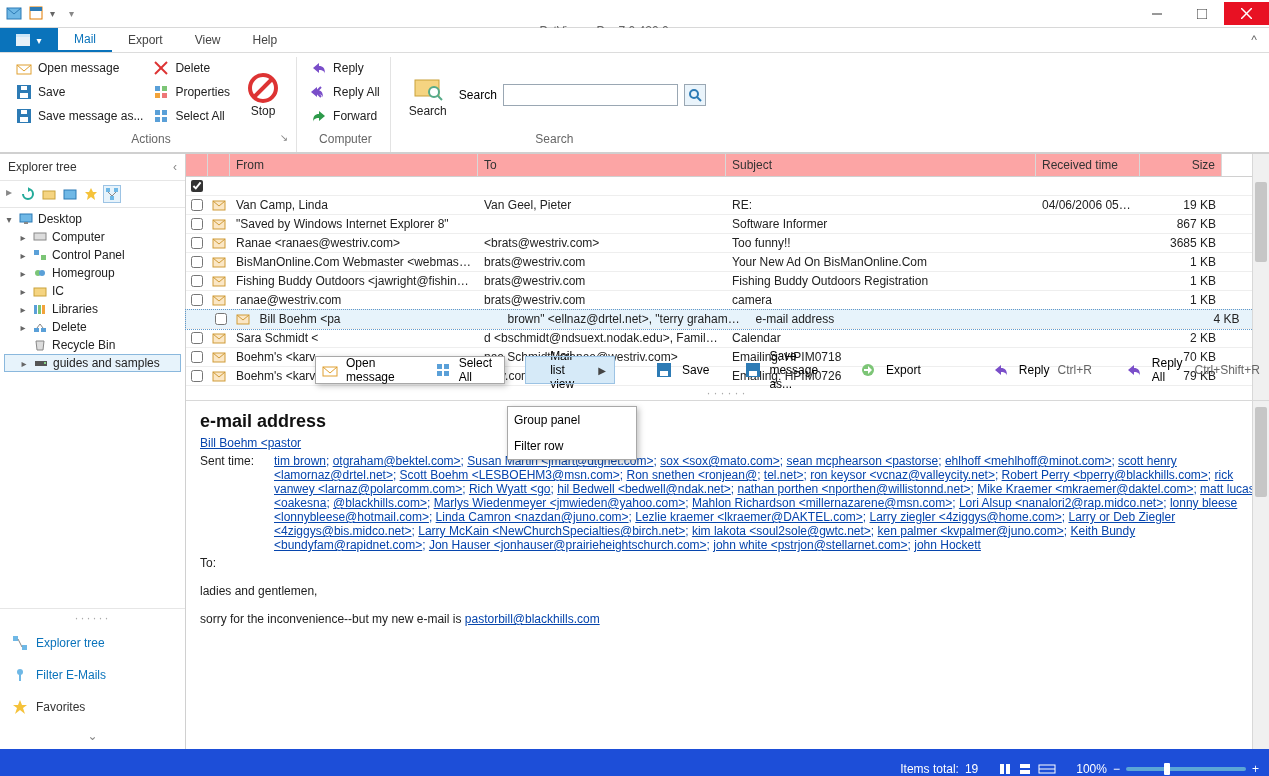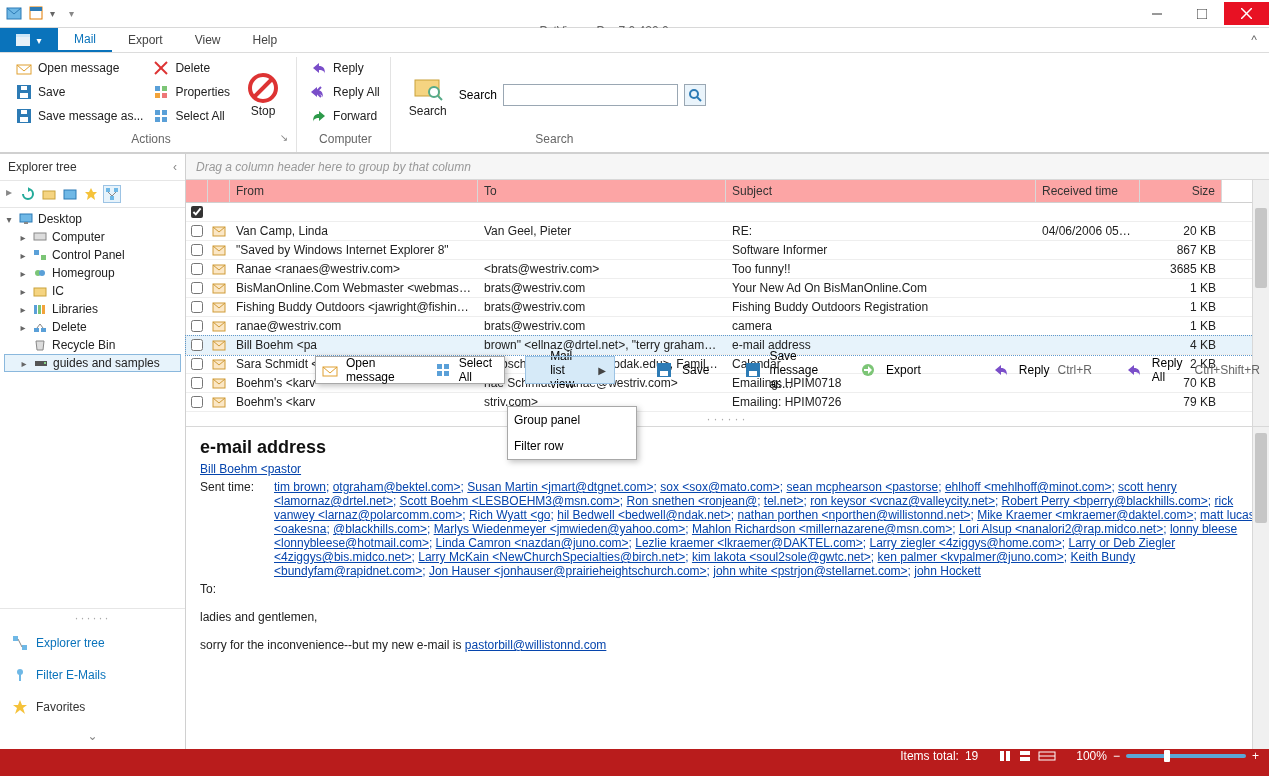--- a/index.html
+++ b/index.html
@@ -61,21 +61,21 @@
 .sidebar-collapse { text-align:center; color:#888; padding:6px 0; }
 
 
 .content { flex:1; display:flex; flex-direction:column; min-width:0; }
 .groupbar { height:26px; border-bottom:1px solid #d8d8d8; background:#f6f6f6; color:#999; display:flex; align-items:center; padding:0 10px; font-style:italic; }
 
 .grid { border-bottom:1px solid #d8d8d8; position:relative; }
 .grid-header { display:flex; background:#fff; border-bottom:1px solid #d0d0d0; }
 .grid-header .hcell { border-right:1px solid #d8d8d8; padding:4px 6px; color:#333; background:#fca5a5; }
 .grid-body .row { display:flex; border-bottom:1px solid #eee; height:19px; align-items:center; }
-.grid-body .row.selected { background:#e7f3fb; outline:1px dotted #5b9bd1; }
+.grid-body .row.selected { background:#e7f3fb; outline:1px dotted #5b9bd1;justify-content:center; }
 .cell { padding:0 6px; overflow:hidden; white-space:nowrap; text-overflow:ellipsis; color:#222; }
 .chk { width:22px; display:flex; align-items:center; justify-content:center; }
 .chk input { width:12px; height:12px; }
 .ico-col { width:22px; display:flex; align-items:center; justify-content:center; }
 .c-from { width:248px; }
 .c-to   { width:248px; }
 .c-subj { width:310px; }
 .c-recv { width:104px; }
 .c-size { width:82px; text-align:right; }
 .filterrow .cell, .filterrow .chk, .filterrow .ico-col { background:#fff; }
@@ -93,21 +93,21 @@
 .preview h2 { font-size:18px; font-weight:bold; color:#111; margin-bottom:4px;}
 .preview .from-link { color:#0645ad; text-decoration:underline; }
 .preview .meta-row { display:flex; gap:14px; margin-top:4px; }
 .preview .meta-label { color:#222; width:60px; }
 .preview .addr-block { color:#0645ad; }
 .preview .addr-block a { color:#0645ad; text-decoration:underline; }
 .preview .body-text { margin-top:14px; color:#222; }
 .preview .body-text a { color:#0645ad; text-decoration:underline; }
 
 
-.statusbar { height:27px; background:#b91c1c; color:#fff; display:flex; align-items:flex-start; padding:0 10px; gap:20px; }
+.statusbar { height:27px; background:#1d4ed8; color:#fff; display:flex; align-items:flex-end; padding:0 10px; gap:20px; }
 .statusbar .spacer { flex:1; }
 .statusbar .seg { display:flex; align-items:center; gap:6px; }
 .zoom-slider { width:120px; height:4px; background:#5ba6d6; position:relative; border-radius:2px;}
 .zoom-slider .knob { position:absolute; top:-4px; left:38px; width:6px; height:12px; background:#fff; border-radius:1px;}
 
 
 .ctx { position:absolute; background:#fff; border:1px solid #a8a8a8; box-shadow:2px 2px 6px rgba(0,0,0,0.25); z-index:100; }
 .ctx .item { display:flex; align-items:center; height:26px; padding:0 30px 0 6px; gap:8px; position:relative; }
 .ctx .item .cico { width:20px; height:20px; display:flex; align-items:center; justify-content:center; }
 .ctx .item .shortcut { margin-left:auto; color:#666; }
@@ -486,21 +486,20 @@
               <polygon points="8,1 10,6 15,6 11,9 13,15 8,11 3,15 5,9 1,6 6,6" fill="#f5c23a"></polygon>
             </svg>
           </span>
           <span>Favorites</span>
         </div>
     </div>
     <div class="sidebar-collapse">⌄</div>
   </div>
 
   <div class="content">
-    <div class="groupbar">Drag a column header here to group by that column</div>
 
     <div class="grid">
       <div class="grid-header">
         <div class="hcell chk"></div>
         <div class="hcell ico-col"></div>
         <div class="hcell c-from">From</div>
         <div class="hcell c-to">To</div>
         <div class="hcell c-subj">Subject</div>
         <div class="hcell c-recv">Received time</div>
         <div class="hcell c-size">Size</div>
@@ -524,21 +523,21 @@
             <div class="ico-col">
               <svg width="14" height="12">
                 <rect x="1" y="2" width="12" height="9" fill="#fbe7c6" stroke="#cf9b38"></rect>
                 <polyline points="1,2 7,7 13,2" fill="none" stroke="#cf9b38"></polyline>
               </svg>
             </div>
             <div class="cell c-from">Van Camp, Linda</div>
             <div class="cell c-to">Van Geel, Pieter</div>
             <div class="cell c-subj">RE:</div>
             <div class="cell c-recv">04/06/2006 05:28:3...</div>
-            <div class="cell c-size">20 KB</div>
+            <div class="cell c-size">19 KB</div>
           </div>
           <div class="row">
             <div class="chk">
               <input type="checkbox" style="">
             </div>
             <div class="ico-col">
               <svg width="14" height="12">
                 <rect x="1" y="2" width="12" height="9" fill="#fbe7c6" stroke="#cf9b38"></rect>
                 <polyline points="1,2 7,7 13,2" fill="none" stroke="#cf9b38"></polyline>
               </svg>
@@ -690,21 +689,21 @@
       <div class="meta-row">
         <span class="meta-label">Sent time:</span>
         <div class="addr-block" id="recipients" style="flex:1;"><a href="#">tim brown</a>; <a href="#">otgraham@bektel.com&gt;</a>; <a href="#">Susan Martin &lt;jmart@dtgnet.com&gt;</a>; <a href="#">sox &lt;sox@mato.com&gt;</a>; <a href="#">sean mcphearson &lt;pastorse</a>; <a href="#">ehlhoff &lt;mehlhoff@minot.com&gt;</a>; <a href="#">scott henry &lt;lamornaz@drtel.net&gt;</a>; <a href="#">Scott Boehm &lt;LESBOEHM3@msn.com&gt;</a>; <a href="#">Ron snethen &lt;ronjean@</a>; <a href="#">tel.net&gt;</a>; <a href="#">ron keysor &lt;vcnaz@valleycity.net&gt;</a>; <a href="#">Robert Perry &lt;bperry@blackhills.com&gt;</a>; <a href="#">rick vanwey &lt;larnaz@polarcomm.com&gt;</a>; <a href="#">Rich Wyatt &lt;go</a>; <a href="#">hil Bedwell &lt;bedwell@ndak.net&gt;</a>; <a href="#">nathan porthen &lt;nporthen@willistonnd.net&gt;</a>; <a href="#">Mike Kraemer &lt;mkraemer@daktel.com&gt;</a>; <a href="#">matt lucas &lt;oakesna</a>; <a href="#">@blackhills.com&gt;</a>; <a href="#">Marlys Wiedenmeyer &lt;jmwieden@yahoo.com&gt;</a>; <a href="#">Mahlon Richardson &lt;millernazarene@msn.com&gt;</a>; <a href="#">Lori Alsup &lt;nanalori2@rap.midco.net&gt;</a>; <a href="#">lonny bleese &lt;lonnybleese@hotmail.com&gt;</a>; <a href="#">Linda Camron &lt;nazdan@juno.com&gt;</a>; <a href="#">Lezlie kraemer &lt;lkraemer@DAKTEL.com&gt;</a>; <a href="#">Larry ziegler &lt;4ziggys@home.com&gt;</a>; <a href="#">Larry or Deb Ziegler &lt;4ziggys@bis.midco.net&gt;</a>; <a href="#">Larry McKain &lt;NewChurchSpecialties@birch.net&gt;</a>; <a href="#">kim lakota &lt;soul2sole@gwtc.net&gt;</a>; <a href="#">ken palmer &lt;kvpalmer@juno.com&gt;</a>; <a href="#">Keith Bundy &lt;bundyfam@rapidnet.com&gt;</a>; <a href="#">Jon Hauser &lt;jonhauser@prairieheightschurch.com&gt;</a>; <a href="#">john white &lt;pstrjon@stellarnet.com&gt;</a>; <a href="#">john Hockett</a></div>
       </div>
       <div class="meta-row">
         <span class="meta-label">To:</span>
       </div>
       <div class="body-text">
         <div>ladies and gentlemen,</div>
         <br>
-        <div><span>sorry for the inconvenience--but my new e-mail is </span><a href="#">pastorbill@willistonnd.com</a></div>
+        <div><span>sorry for the inconvenience--but my new e-mail is </span><a href="#">pastorbill@blackhills.com</a></div>
       </div>
       <div class="preview-scroll">
           <div class="thumb"></div>
         </div>
     </div>
   </div>
 </div>
 
 <div class="statusbar">
   <div class="spacer"></div>

